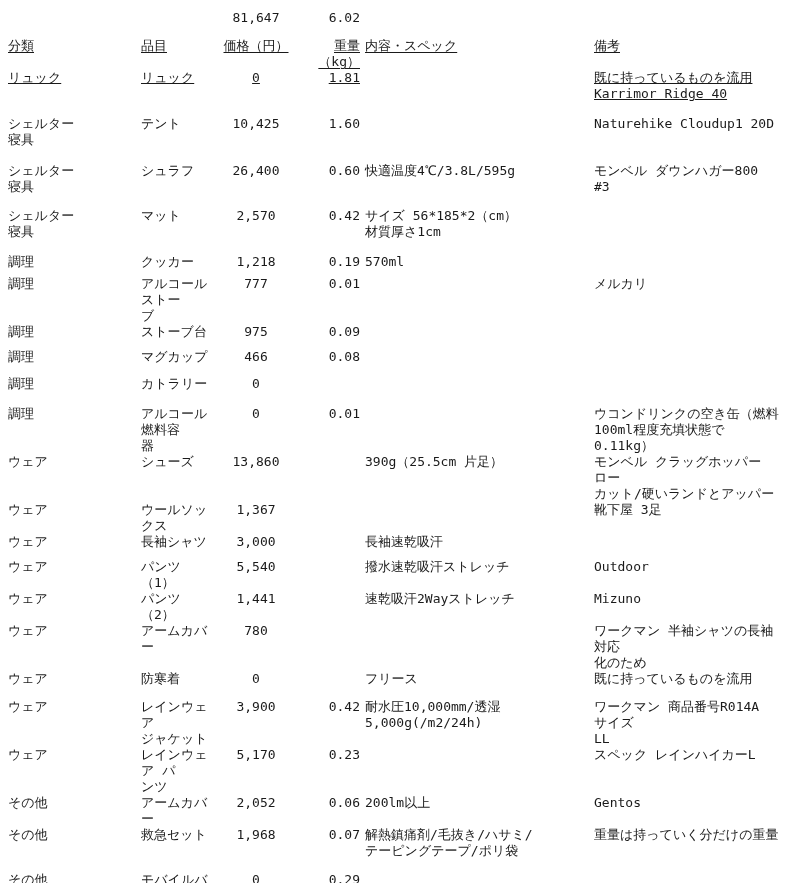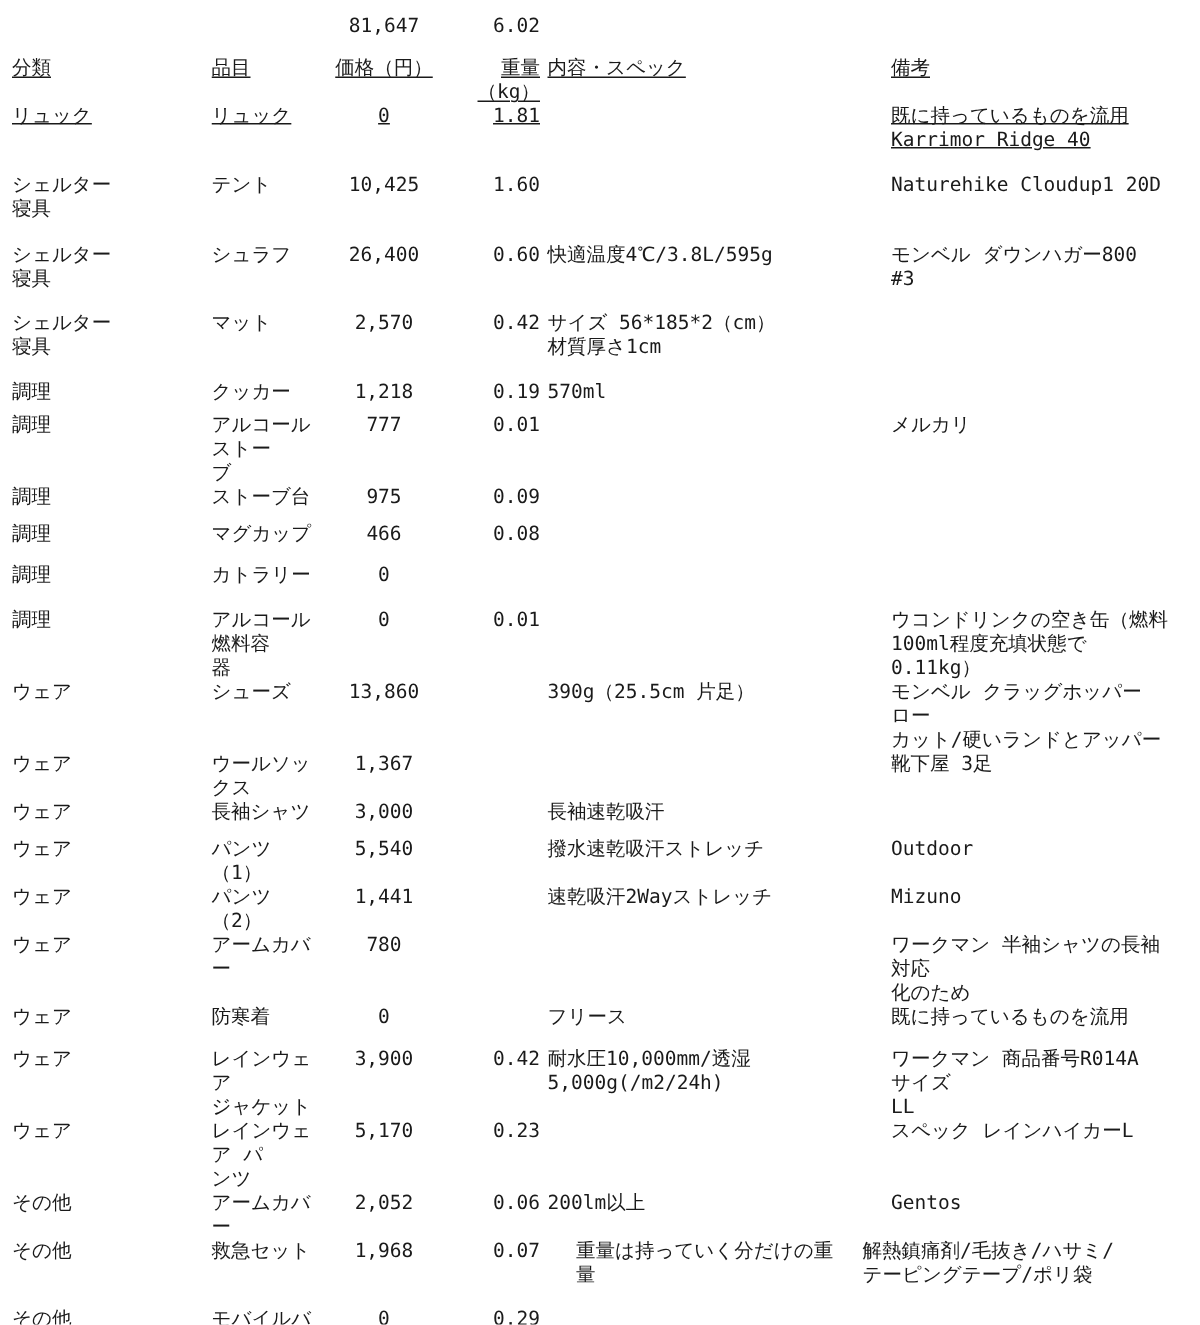--- a/index.html
+++ b/index.html
@@ -267,23 +267,23 @@
         <div class="cell price">2,052</div>
         <div class="cell weight">0.06</div>
         <div class="cell spec">200lm以上</div>
         <div class="cell note">Gentos</div>
       </div>
       <div class="grid-row">
         <div class="cell cat">その他</div>
         <div class="cell item">救急セット</div>
         <div class="cell price">1,968</div>
         <div class="cell weight">0.07</div>
-        <div class="cell note">重量は持っていく分だけの重量</div>
         <div class="cell spec">解熱鎮痛剤/毛抜き/ハサミ/
 テーピングテープ/ポリ袋</div>
+        <div class="cell note">重量は持っていく分だけの重量</div>
       </div>
       <div class="grid-row">
         <div class="cell cat">その他</div>
         <div class="cell item">モバイルバッテ
 リー</div>
         <div class="cell price">0</div>
         <div class="cell weight">0.29</div>
         <div class="cell spec"></div>
         <div class="cell note"></div>
       </div>

